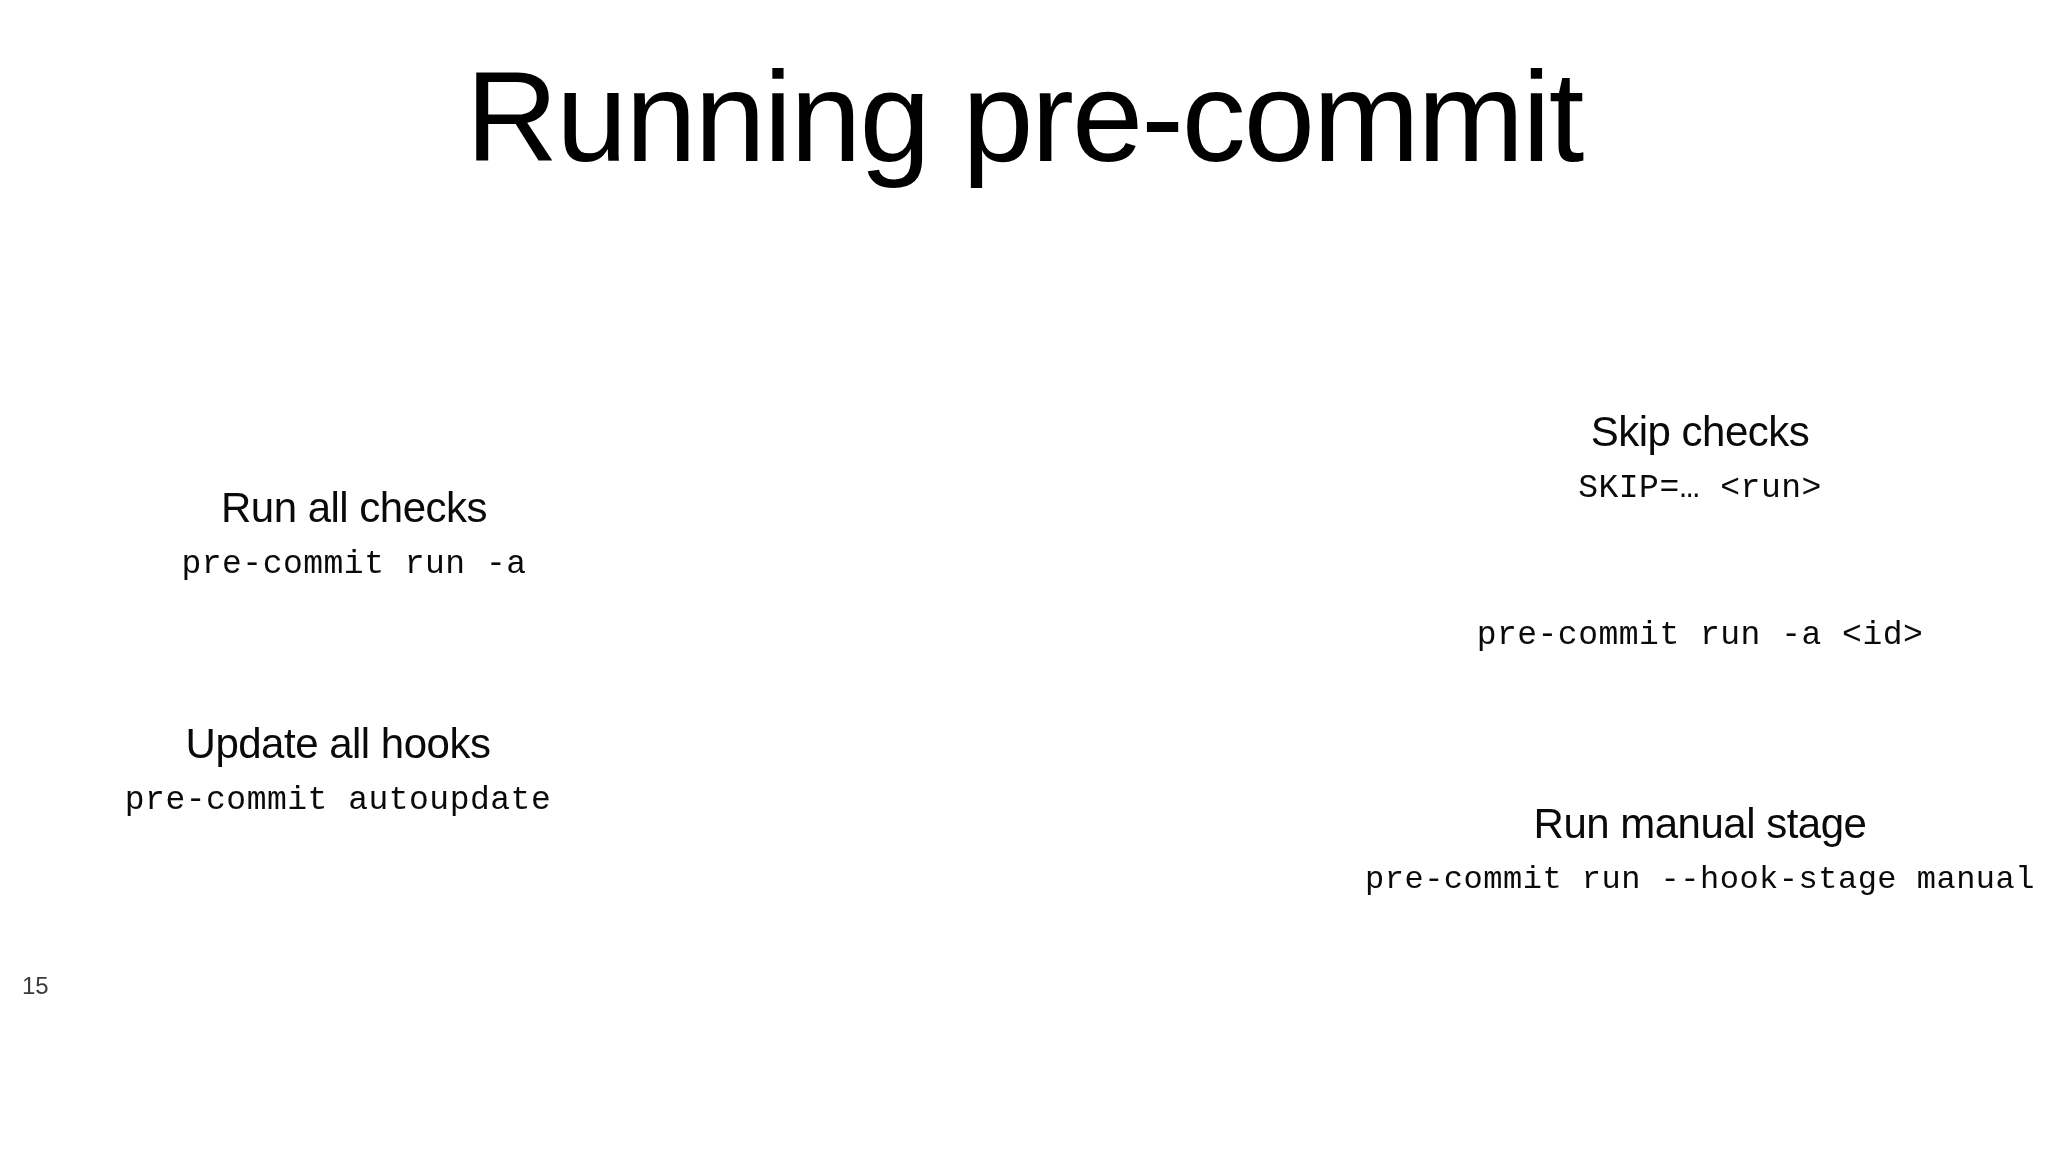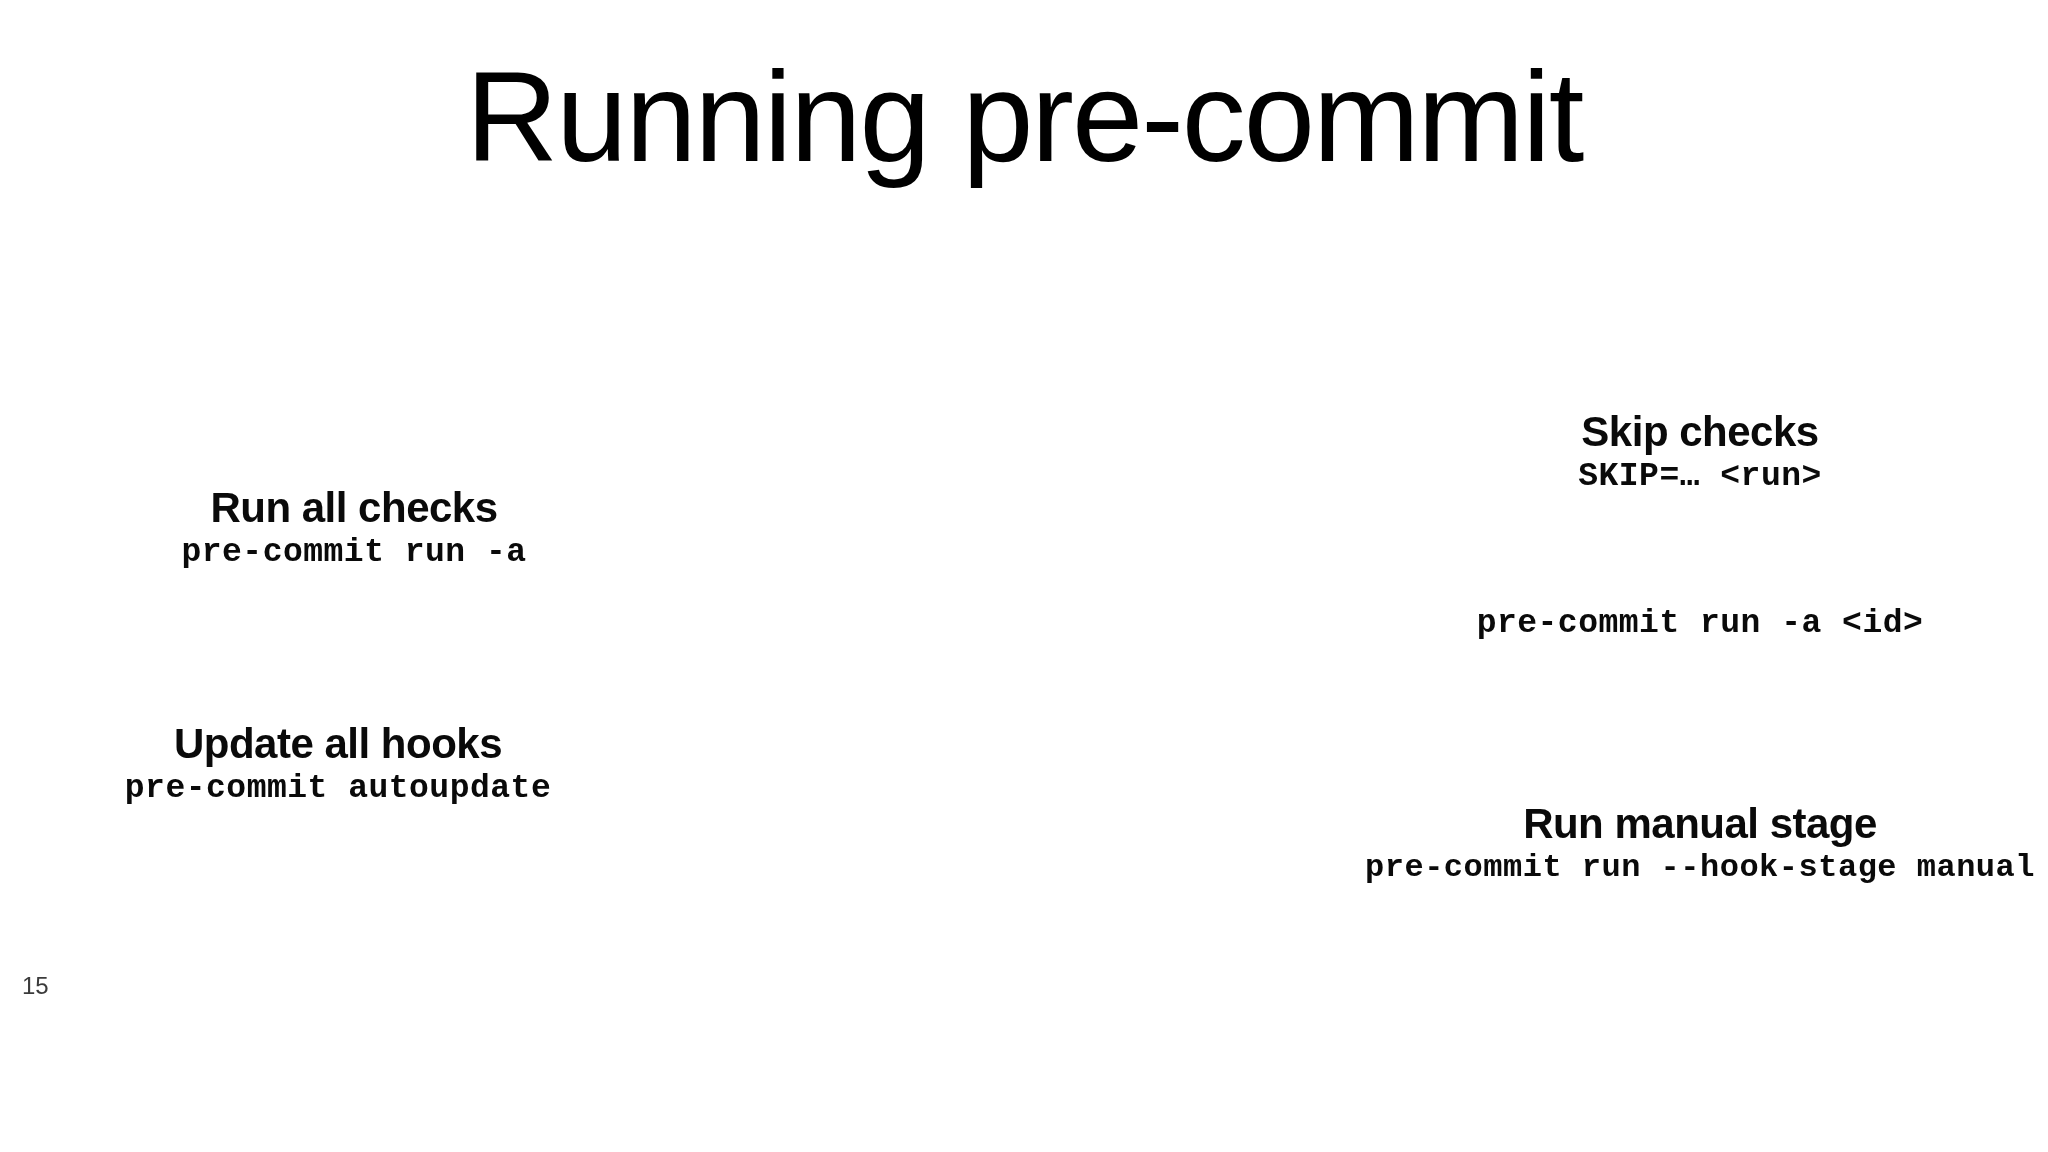--- a/index.html
+++ b/index.html
@@ -37,34 +37,34 @@
   }
 
   
   .block {
     position: absolute;
     text-align: center;
     white-space: nowrap;
   }
   .block-title {
     font-family: "Liberation Sans", sans-serif;
-    font-weight: 700;
+    font-weight: 400;
     font-size: 42px;
     line-height: 1.12;
     letter-spacing: -0.5px;
     color: #0a0a0a;
   }
   .block-code {
     font-family: "Liberation Mono", "DejaVu Sans Mono", monospace;
-    font-weight: 700;
+    font-weight: 400;
     font-size: 33px;
     line-height: 1.2;
     letter-spacing: 0.5px;
     color: #0a0a0a;
-    margin-top: 2px;
+    margin-top: 14px;
   }
   .block-note {
     font-family: "Liberation Sans", sans-serif;
     font-weight: 700;
     font-size: 33px;
     line-height: 1.2;
     color: #9d9d9d;
     margin-top: 6px;
   }
   .block-note .mono {

